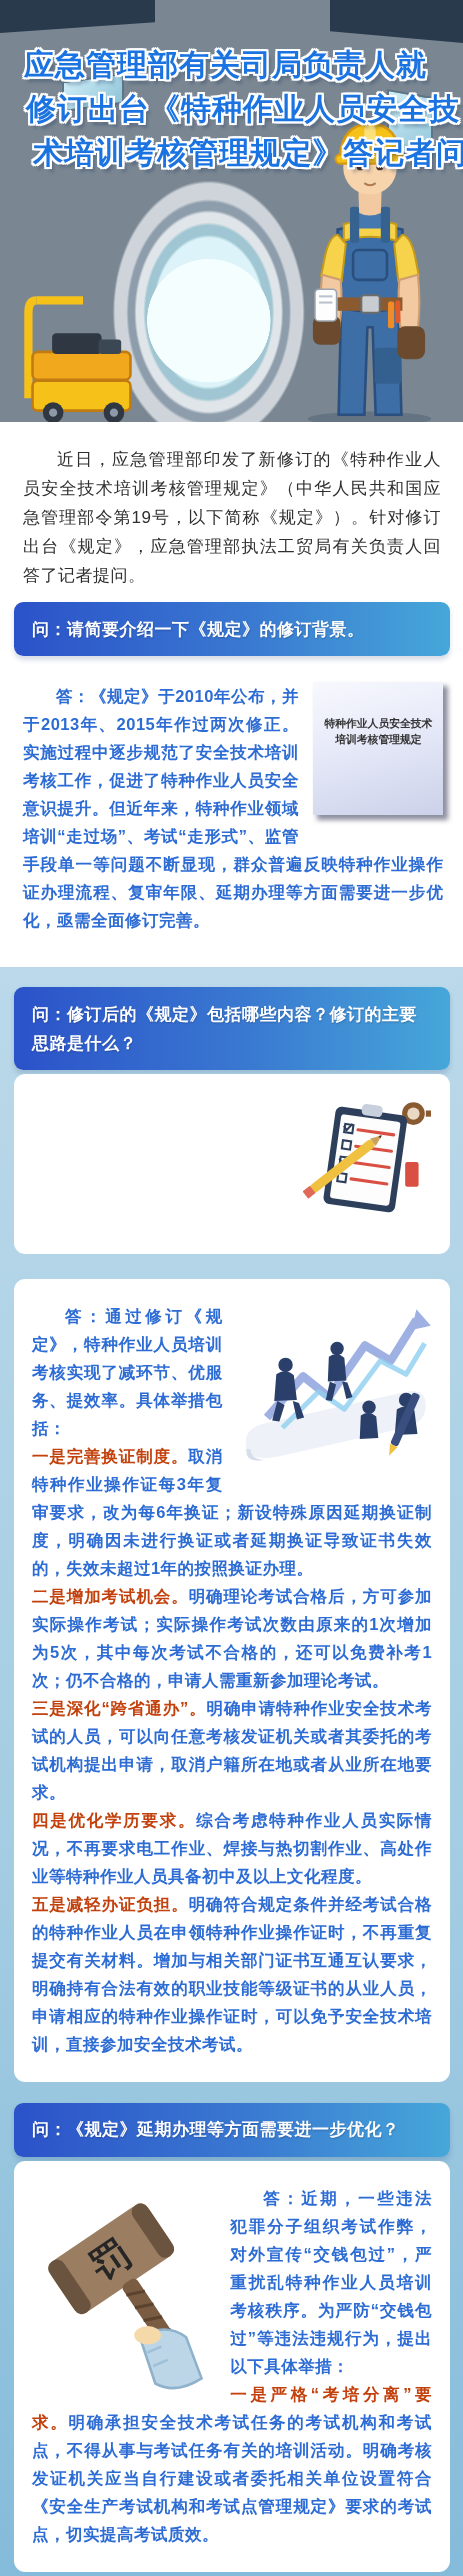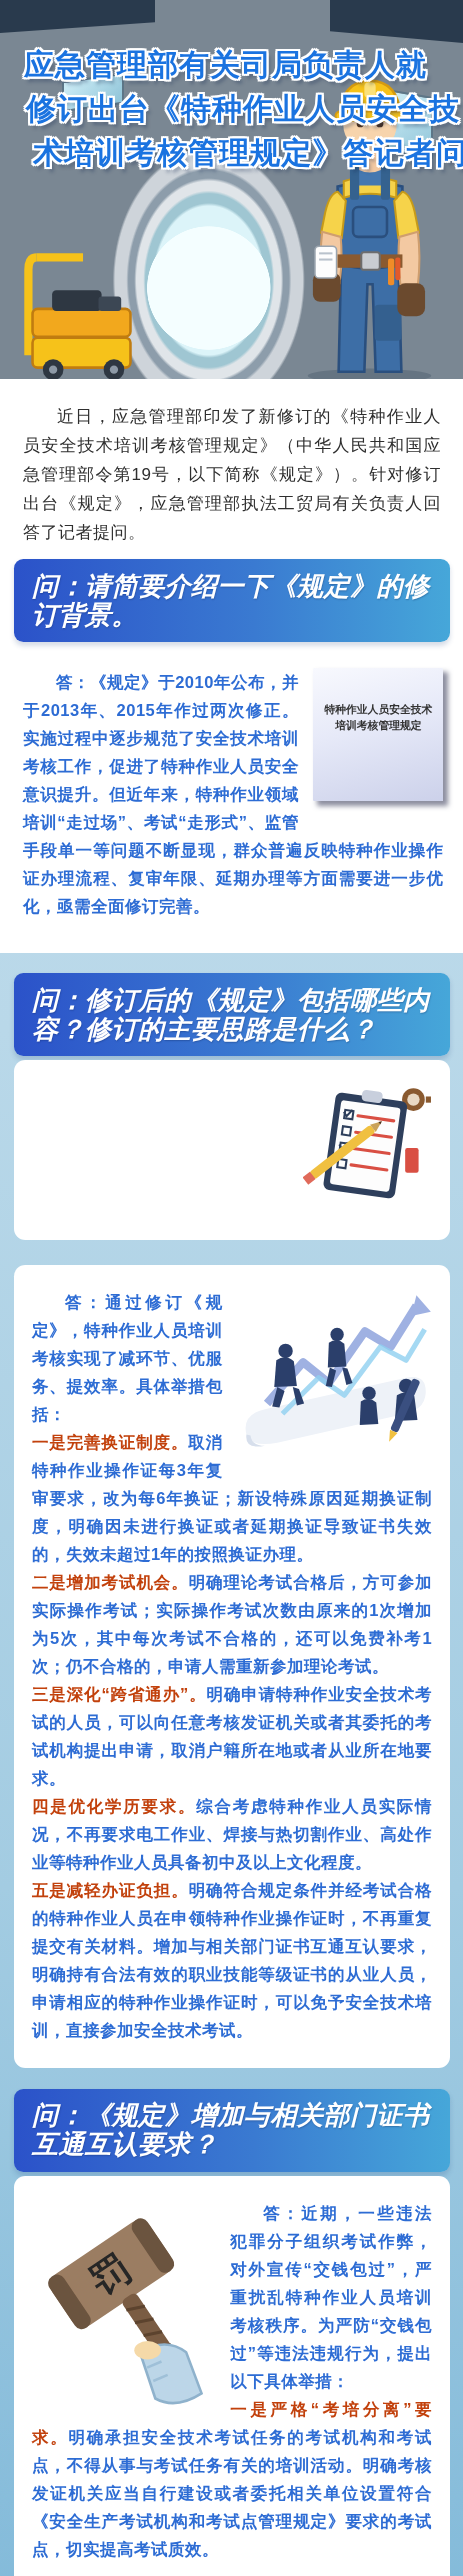--- a/index.html
+++ b/index.html
@@ -4,21 +4,21 @@
 <style>
   * { margin:0; padding:0; box-sizing:border-box; }
   html,body { background:#7fb4d2; }
   body { font-family:"Liberation Sans","DejaVu Sans",sans-serif; }
   .page{
     position:relative; width:464px; height:3432px; margin:0 auto; overflow:hidden;
     background:linear-gradient(180deg,#c6dfee 0%, #b9d8e9 30%, #a3cce2 55%, #7db7d8 80%, #4f96c2 100%);
   }
   
   .header{
-    position:relative; height:379px; overflow:hidden;
+    position:relative; height:422px; overflow:hidden;
     background:
       radial-gradient(circle 62px at 45% 76%, #f4feff 0 99%, rgba(244,254,255,0) 100%),
       radial-gradient(ellipse 113px 155px at 45% 74%, #dcf4f9 0 48%, #9fc6d2 50% 56%, #e0e5e9 58% 64%, #8d9dab 66% 71%, #ced4da 73% 83%, #7a8793 85% 100%),
       linear-gradient(180deg,#4b5a6a 0%, #75828e 40%, #9aa5ae 100%);
   }
   .hbar{ position:absolute; background:#293a4d; }
   .hbar.l{ left:0; top:0; width:155px; height:33px; transform:skewY(-4deg); transform-origin:left top;}
   .hbar.r{ right:0; top:0; width:134px; height:43px; transform:skewY(5deg); transform-origin:right top;}
   .hpanel{ position:absolute; background:linear-gradient(135deg,#cfeef7,#8fc4d8); border:2.1px solid #5d7687; }
   .hpanel.p1{ left:62px; top:77px; width:62px; height:31px; transform:skewY(-8deg);}
@@ -34,22 +34,22 @@
   
   .sheet{ background:#fff; }
   .sheet1{ padding:23px 0 33px; }
   .intro{
     margin:0 23px 12.4px; font-size:17px; line-height:29px; font-weight:400;
     color:#2f2f2f; text-align:justify; text-indent:2em; letter-spacing:0.5px;
   }
   .qbanner{
     margin:0 14.4px; padding:12.4px 17.5px; border-radius:9.3px;
     background:linear-gradient(90deg,#2b52c9 0%, #3a7ad1 55%, #46a7d9 100%);
-    color:#fff; font-size:26px; font-weight:900; line-height:29px; letter-spacing:0.5px;
-    box-shadow:0 3.1px 5.2px rgba(30,60,120,.18); text-shadow:0.5px 1px 1.5px rgba(10,30,80,.3);font-style:italic;
+    color:#fff; font-size:17px; font-weight:900; line-height:29px; letter-spacing:0.5px;
+    box-shadow:0 3.1px 5.2px rgba(30,60,120,.18); text-shadow:0.5px 1px 1.5px rgba(10,30,80,.3);
   }
   .card{
     margin:4.1px 14.4px 0; padding:15.5px 17.5px 24px; background:#fff; border-radius:11.3px;
   }
   .gap{ height:20.6px; }
   .ans{
     font-size:16.5px; line-height:28px; color:#2d6cd4; font-weight:700;
     text-align:justify; letter-spacing:0.5px;
   }
   .ans.indent{ text-indent:2em;margin-top:8px; }
@@ -219,21 +219,21 @@
     </svg>
     <p class="ans indent">答：通过修订《规定》，特种作业人员培训考核实现了减环节、优服务、提效率。具体举措包括：</p>
     <p class="ans"><span class="lead">一是完善换证制度。</span><span>取消特种作业操作证每3年复审要求，改为每6年换证；新设特殊原因延期换证制度，明确因未进行换证或者延期换证导致证书失效的，失效未超过1年的按照换证办理。</span></p>
     <p class="ans"><span class="lead">二是增加考试机会。</span><span>明确理论考试合格后，方可参加实际操作考试；实际操作考试次数由原来的1次增加为5次，其中每次考试不合格的，还可以免费补考1次；仍不合格的，申请人需重新参加理论考试。</span></p>
     <p class="ans"><span class="lead">三是深化“跨省通办”。</span><span>明确申请特种作业安全技术考试的人员，可以向任意考核发证机关或者其委托的考试机构提出申请，取消户籍所在地或者从业所在地要求。</span></p>
     <p class="ans"><span class="lead">四是优化学历要求。</span><span>综合考虑特种作业人员实际情况，不再要求电工作业、焊接与热切割作业、高处作业等特种作业人员具备初中及以上文化程度。</span></p>
     <p class="ans"><span class="lead">五是减轻办证负担。</span><span>明确符合规定条件并经考试合格的特种作业人员在申领特种作业操作证时，不再重复提交有关材料。增加与相关部门证书互通互认要求，明确持有合法有效的职业技能等级证书的从业人员，申请相应的特种作业操作证时，可以免予安全技术培训，直接参加安全技术考试。</span></p>
   </section>
 
   <div class="gap"></div>
-  <div class="qbanner">问：《规定》增加与相关部门证书互通互认要求？</div>
+  <div class="qbanner">问：《规定》延期办理等方面需要进一步优化？</div>
   <section class="card clearfix">
     <svg class="float-l" width="185" height="216" viewBox="0 0 360 420">
       <g transform="rotate(-34 150 150)">
         <rect x="40" y="90" width="230" height="120" rx="26" fill="#9b7d62"></rect>
         <rect x="40" y="90" width="34" height="120" rx="16" fill="#6b543f"></rect>
         <rect x="236" y="90" width="34" height="120" rx="16" fill="#6b543f"></rect>
         <text x="152" y="176" font-size="74" font-weight="bold" fill="#262626" text-anchor="middle">罚</text>
       </g>
       <g transform="rotate(-34 150 150)">
         <rect x="140" y="205" width="34" height="190" rx="10" fill="#7a5c43"></rect>

